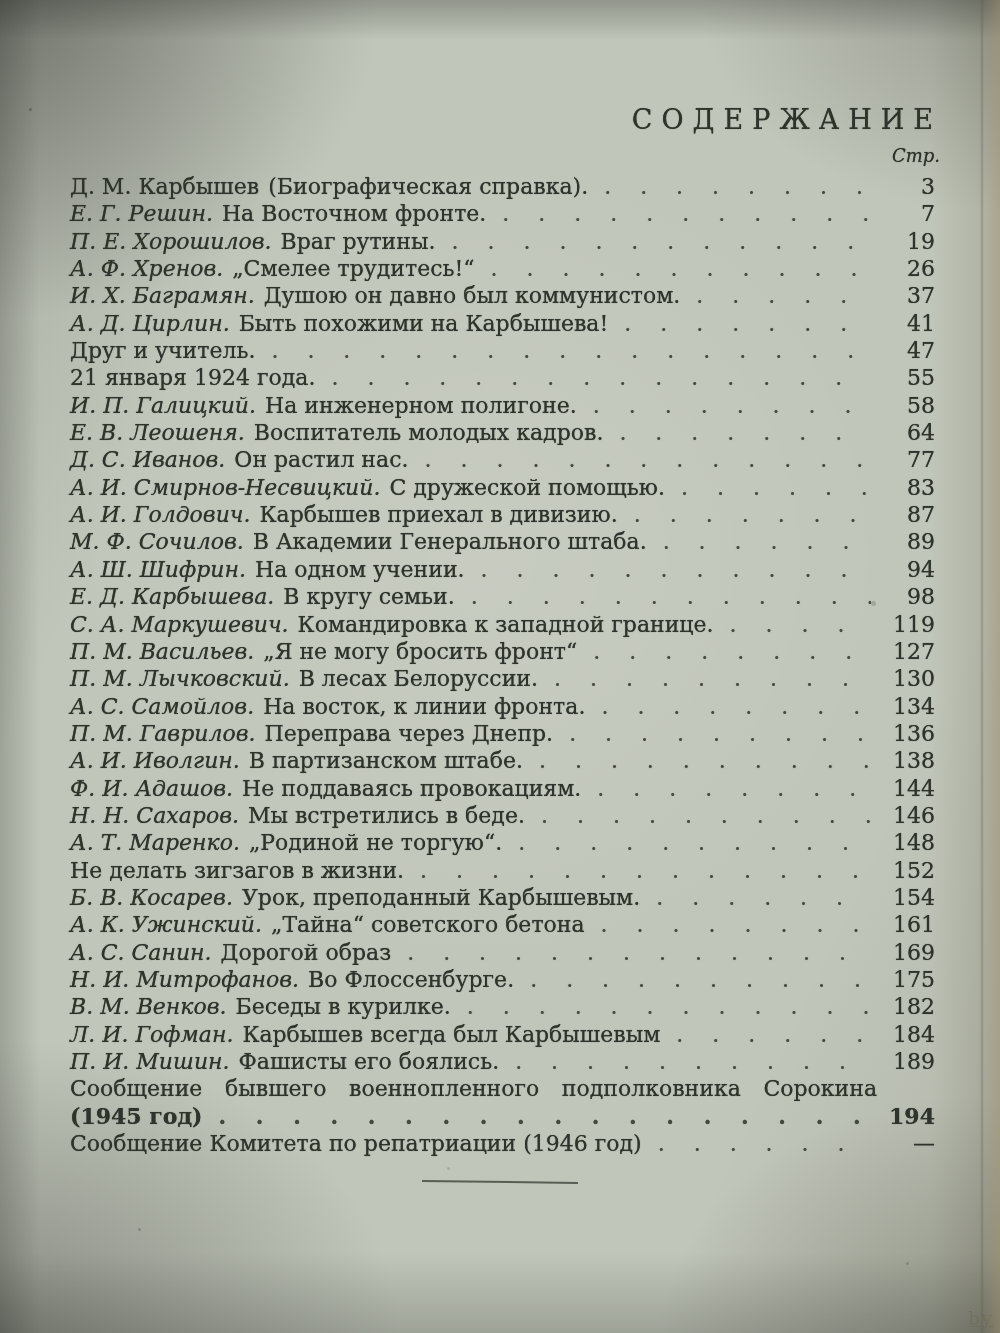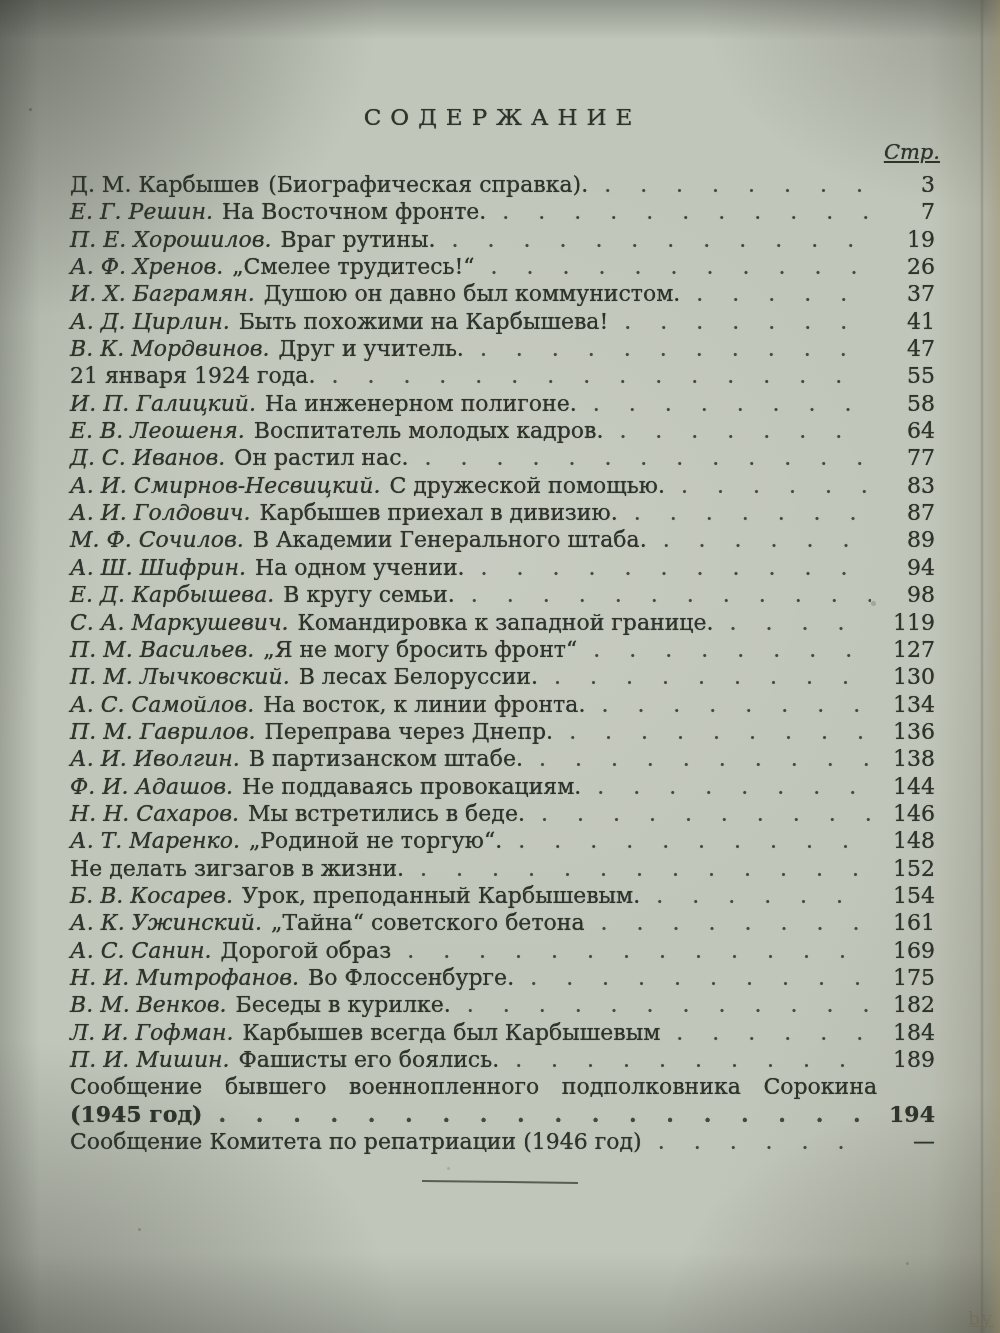--- a/index.html
+++ b/index.html
@@ -20,32 +20,31 @@
       radial-gradient(ellipse 34% 18% at 100% 100%, rgba(40,36,22,0.26), rgba(0,0,0,0) 100%),
       var(--paper,#c1c6ba);
   }
   .page{
     position:absolute; inset:0;
     padding:104px 58px 0 63px;
     text-shadow:0 0 0.8px rgba(46,51,43,0.85);
   }
   .title{
     margin:0 0 10px 0;
-    font-size:23px; font-weight:normal;
+    font-size:27px; font-weight:normal;
     letter-spacing:9px;
-    text-align:center;
+    text-align:right;
     white-space:nowrap;
   }
   .col-header{
     text-align:right;
     font-style:italic;
-    font-size:21px;
+    font-size:18px;
     padding-right:2px;
     margin-bottom:7px;
-    text-decoration:underline;
   }
   .toc{
     list-style:none; margin:7px; padding:0;
     font-size:22px;
   }
   .row{
     display:flex;
     align-items:baseline;
     line-height:27.35px;
     height:27.35px;
@@ -166,21 +165,20 @@
     <span class="dots"></span>
     <span class="pagenum">37</span>
   </li>
         <li class="row">
     <span class="author">А. Д. Цирлин.</span>
     <span class="work">Быть похожими на Карбышева!</span>
     <span class="dots"></span>
     <span class="pagenum">41</span>
   </li>
         <li class="row">
-    <span class="author">В. К. Мордвинов.</span>
     <span class="work">Друг и учитель.</span>
     <span class="dots"></span>
     <span class="pagenum">47</span>
   </li>
         <li class="row">
     <span class="work">21 января 1924 года.</span>
     <span class="dots"></span>
     <span class="pagenum">55</span>
   </li>
         <li class="row">

